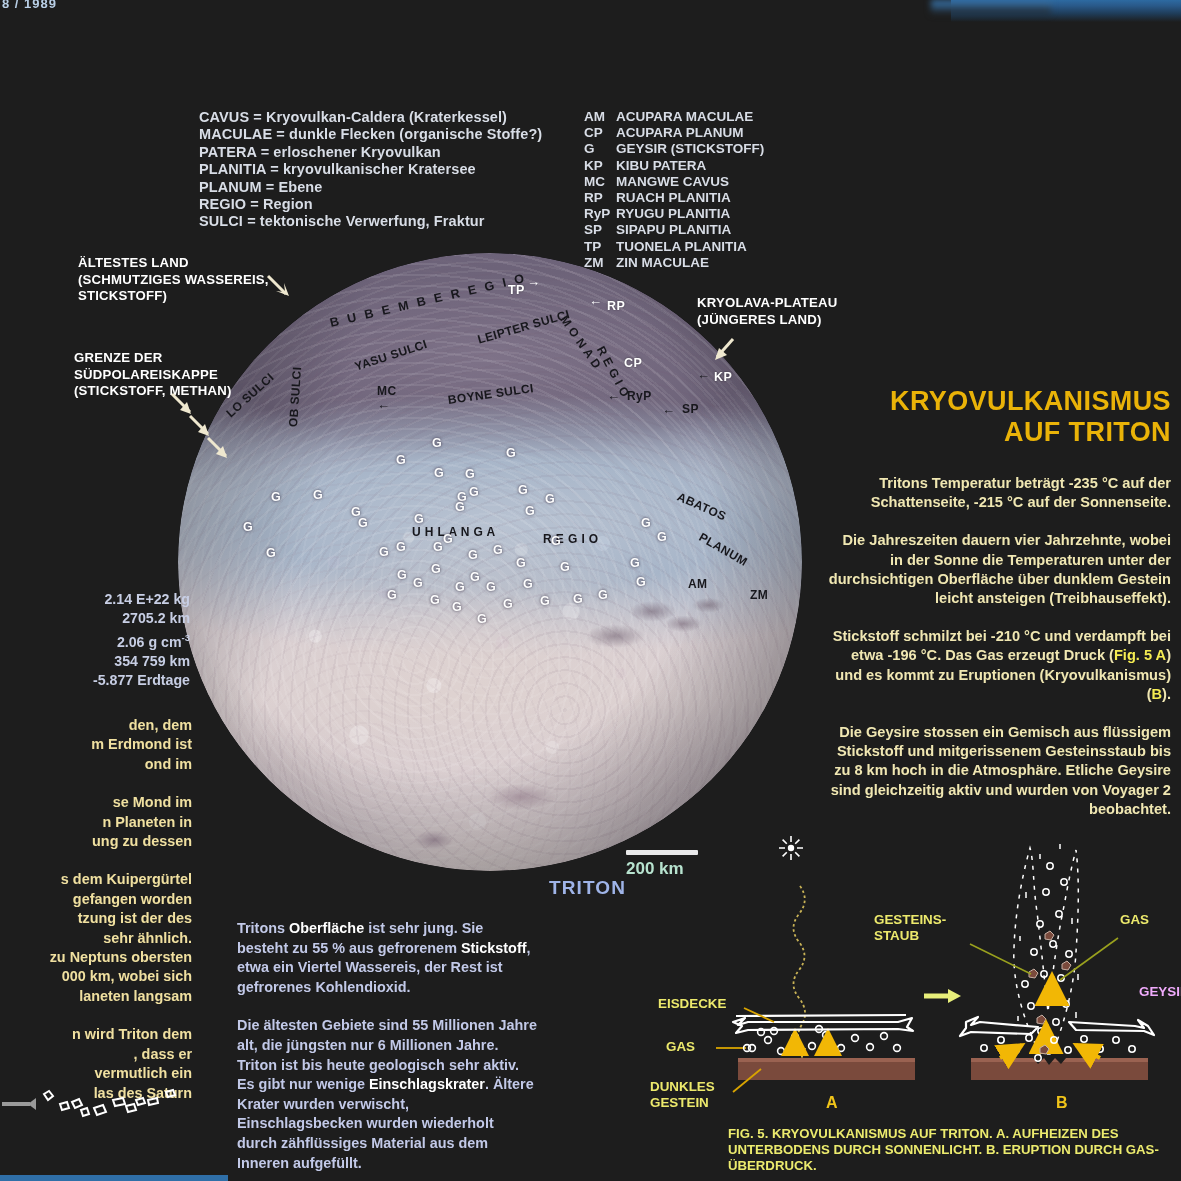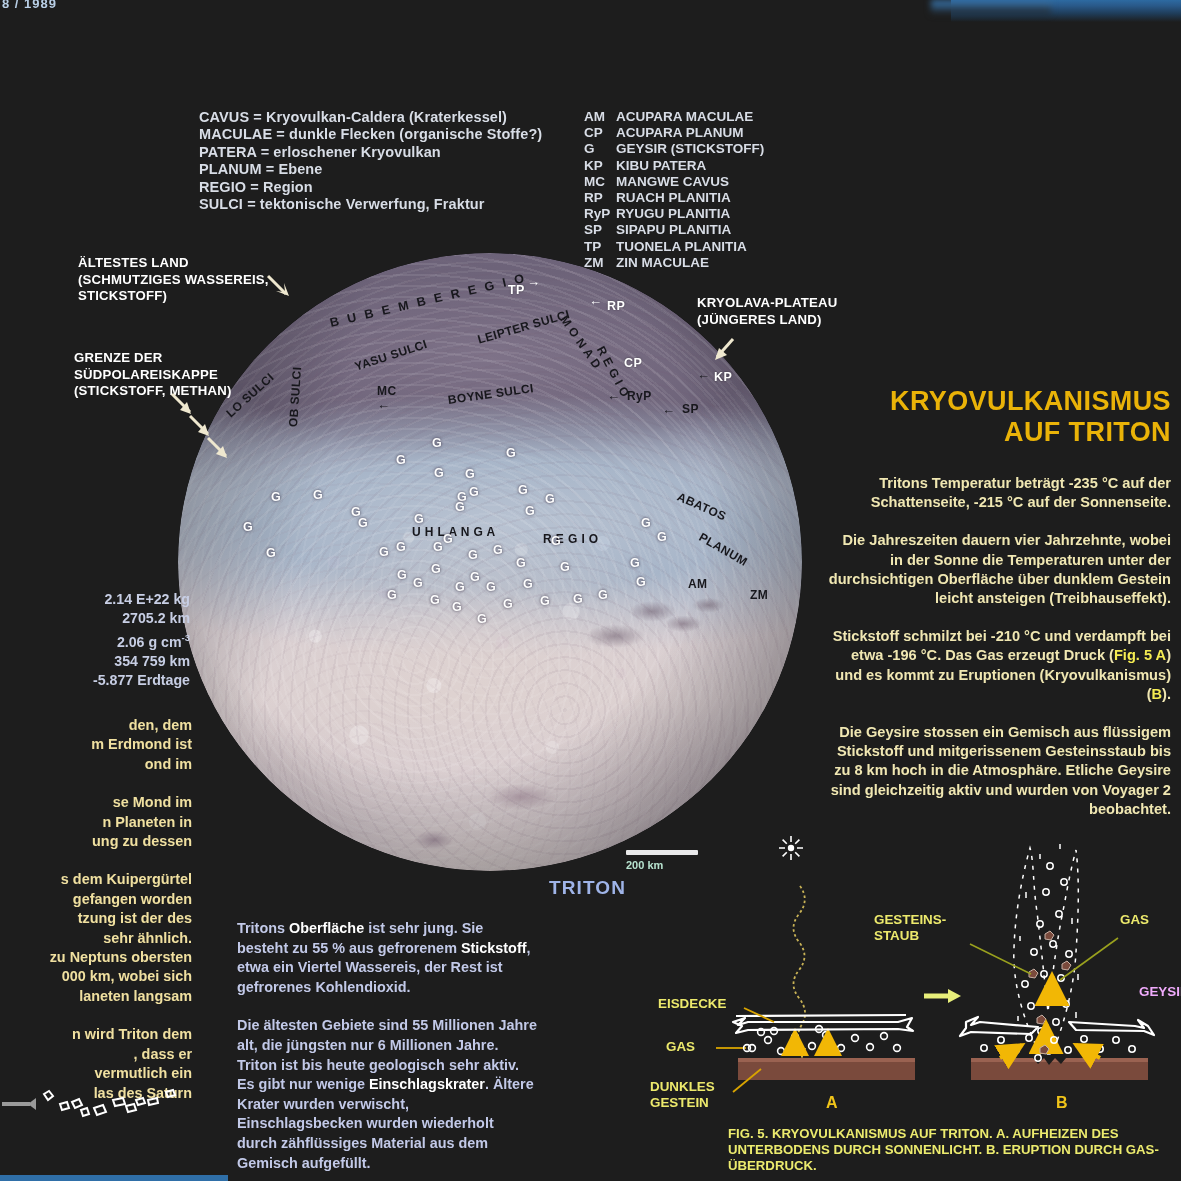--- a/index.html
+++ b/index.html
@@ -118,21 +118,21 @@
   .marrow.w{color:#fff;}
 
   
   .callout{position:absolute;color:#ffffff;font-size:13.2px;font-weight:bold;
     line-height:16.6px;letter-spacing:.2px;white-space:pre;}
   .arw{position:absolute;width:26px;height:26px;}
 
   
   .scalebar{position:absolute;left:626px;top:850px;width:72px;height:5px;
     background:#e9e9ea;border-radius:1px;}
-  .scaletxt{position:absolute;left:626px;top:859px;color:#b7e3cf;font-size:11px;
+  .scaletxt{position:absolute;left:626px;top:859px;color:#b7e3cf;font-size:17px;
     font-weight:bold;}
   .triton-cap{position:absolute;left:549px;top:877px;color:#9fb4e8;font-size:19px;
     font-weight:bold;letter-spacing:1.1px;}
 
   
   .fig{position:absolute;left:648px;top:826px;width:533px;height:355px;}
   .fig svg{position:absolute;left:0;top:0;}
   .figcap{position:absolute;left:80px;top:300px;width:450px;color:#eceb6e;
     font-size:13.2px;font-weight:bold;line-height:16px;}
   .flab{position:absolute;color:#ece96c;font-size:13.4px;font-weight:bold;
@@ -145,21 +145,21 @@
 </head>
 <body>
 
 <div id="page">
 
   <div class="bleed-strip"></div>
   <div class="bleed-strip2"></div>
   <div class="page-frag">8 / 1989</div>
   <div class="bottom-bar"></div>
 
-  <div class="legend left" id="legend-terms"><div>CAVUS = Kryovulkan-Caldera (Kraterkessel)</div><div>MACULAE = dunkle Flecken (organische Stoffe?)</div><div>PATERA = erloschener Kryovulkan</div><div>PLANUM = Ebene</div><div>REGIO = Region</div><div>SULCI = tektonische Verwerfung, Fraktur</div></div>
+  <div class="legend left" id="legend-terms"><div>CAVUS = Kryovulkan-Caldera (Kraterkessel)</div><div>MACULAE = dunkle Flecken (organische Stoffe?)</div><div>PATERA = erloschener Kryovulkan</div><div>PLANITIA = kryovulkanischer Kratersee</div><div>PLANUM = Ebene</div><div>REGIO = Region</div><div>SULCI = tektonische Verwerfung, Fraktur</div></div>
 
   <div class="abbr" id="legend-abbr">
       <div class="row">
         <span class="k">AM</span>
         <span>ACUPARA MACULAE</span>
       </div>
       <div class="row">
         <span class="k">CP</span>
         <span>ACUPARA PLANUM</span>
       </div>
@@ -325,21 +325,21 @@
     <div class="rc-body">
       <p>Tritons Temperatur beträgt -235 °C auf der Schattenseite, -215 °C auf der Sonnenseite.</p>
       <p>Die Jahreszeiten dauern vier Jahrzehnte, wobei in der Sonne die Temperaturen unter der durchsichtigen Oberfläche über dunklem Gestein leicht ansteigen (Treibhauseffekt).</p>
       <p><span>Stickstoff schmilzt bei -210 °C und verdampft bei etwa -196 °C. Das Gas erzeugt Druck (</span><span class="hl">Fig. 5 A</span><span>) und es kommt zu Eruptionen (Kryovulkanismus) (</span><span class="hl">B</span><span>).</span></p>
       <p>Die Geysire stossen ein Gemisch aus flüssigem Stickstoff und mitgerissenem Gesteinsstaub bis zu 8 km hoch in die Atmosphäre. Etliche Geysire sind gleichzeitig aktiv und wurden von Voyager 2 beobachtet.</p>
     </div>
   </div>
 
   <div class="bluetext">
     <p><span>Tritons </span><b>Oberfläche</b><span> ist sehr jung. Sie besteht zu 55 % aus gefrorenem </span><b>Stickstoff</b><span>, etwa ein Viertel Wassereis, der Rest ist gefrorenes Kohlendioxid.</span></p>
-    <p><span>Die ältesten Gebiete sind 55 Millionen Jahre alt, die jüngsten nur 6 Millionen Jahre. Triton ist bis heute geologisch sehr aktiv.</span><br><span>Es gibt nur wenige </span><b>Einschlagskrater</b><span>. Ältere Krater wurden verwischt, Einschlagsbecken wurden wiederholt durch zähflüssiges Material aus dem Gemisch aufgefüllt.</span></p>
+    <p><span>Die ältesten Gebiete sind 55 Millionen Jahre alt, die jüngsten nur 6 Millionen Jahre. Triton ist bis heute geologisch sehr aktiv.</span><br><span>Es gibt nur wenige </span><b>Einschlagskrater</b><span>. Ältere Krater wurden verwischt, Einschlagsbecken wurden wiederholt durch zähflüssiges Material aus dem Inneren aufgefüllt.</span></p>
   </div>
 
   <div class="facts" id="facts-block">
       <div class="r"><span>2.14 E+22 kg</span></div>
       <div class="r"><span>2705.2 km</span></div>
       <div class="r"><span>2.06 g cm</span><sup>-3</sup></div>
       <div class="r"><span>354 759 km</span></div>
       <div class="r"><span>-5.877 Erdtage</span></div>
     </div>
   <div class="leftcol" style="top:716px;" id="leftcol-block">

